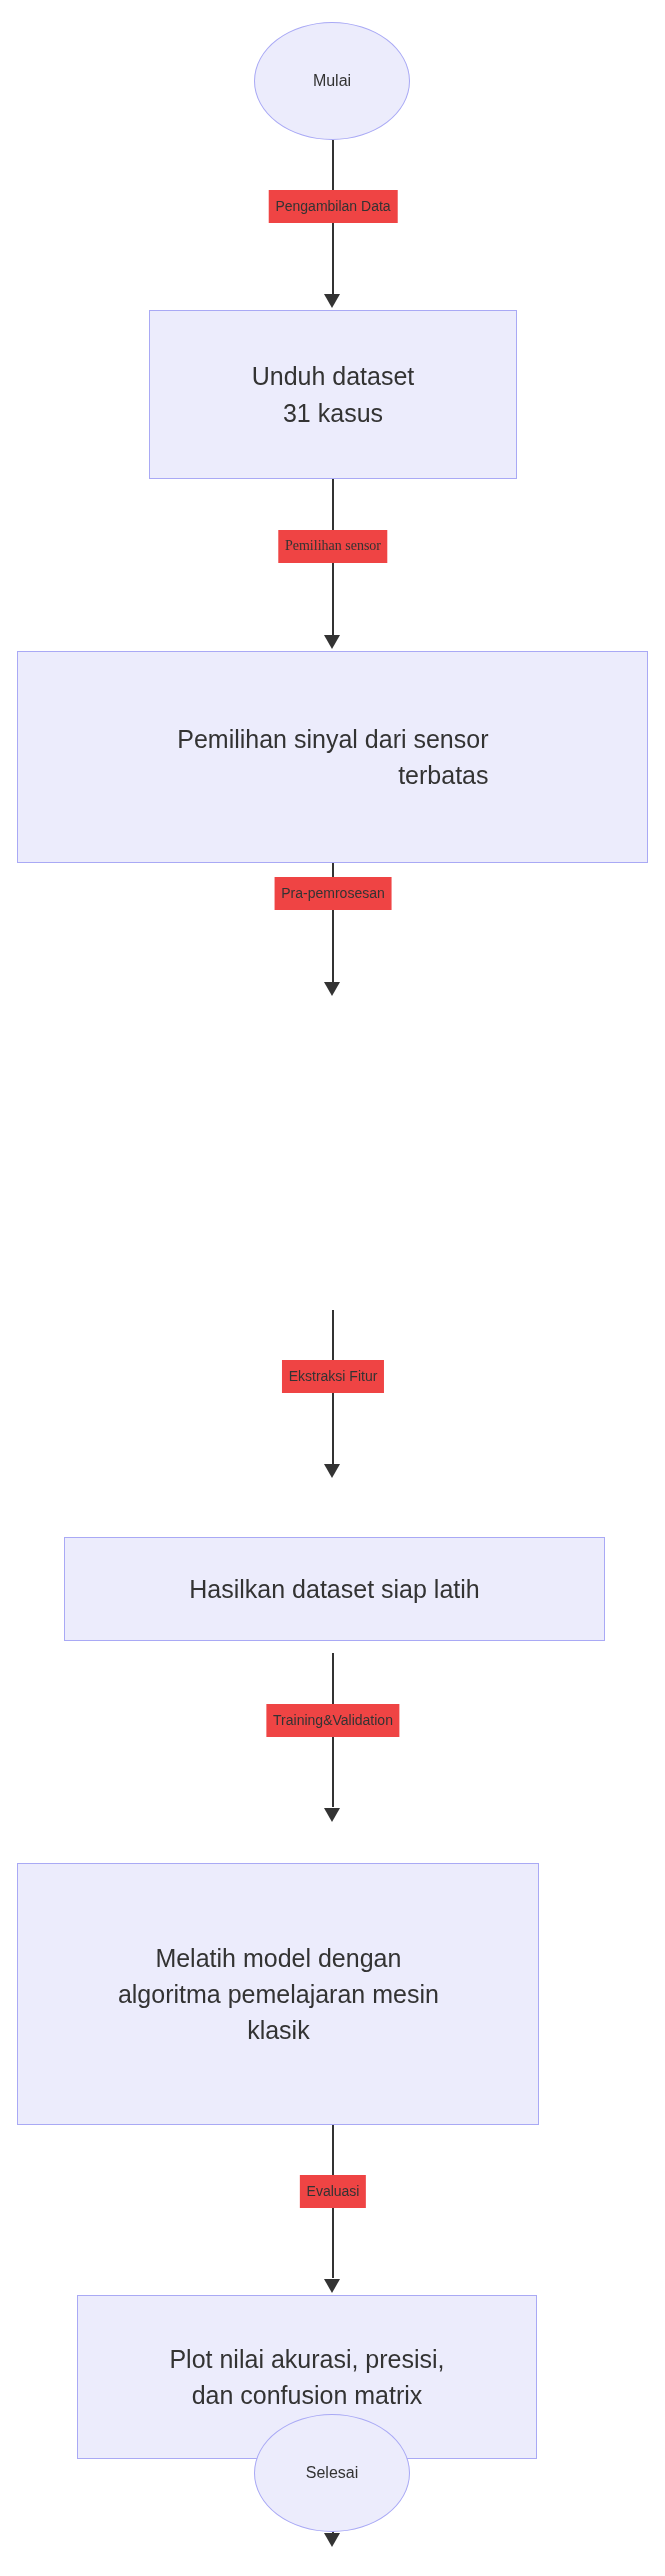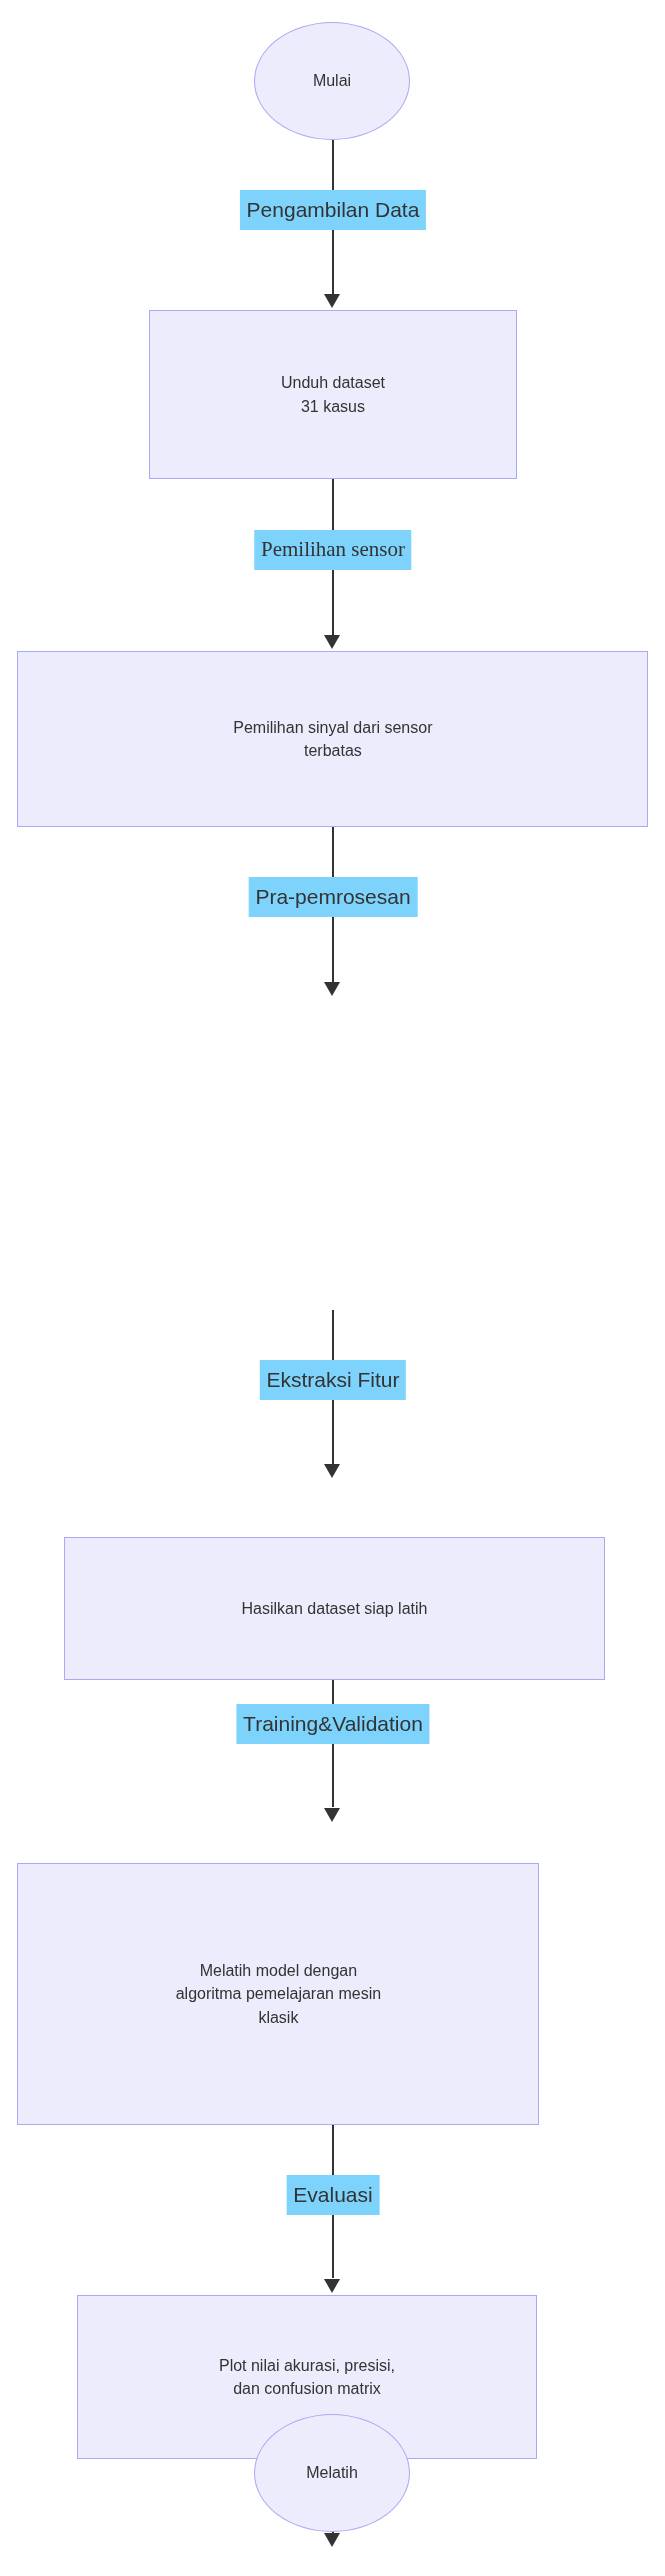--- a/index.html
+++ b/index.html
@@ -23,21 +23,21 @@
     position:absolute;
     box-sizing:border-box;
     background:#ececfc;
     border:1.3px solid #a9a9f5;
     display:flex;
     align-items:center;
     justify-content:center;
     text-align:center;
     color:#333333;
     line-height:1.45;
-    font-size:16px;
+    font-size:25px;
     white-space:pre-line;
     z-index:2;
   }
   .node.terminal{
     border-radius:50% / 50%;
     font-size:16px;
   }
 
   
   .edge{
@@ -57,23 +57,23 @@
     border-right:8.7px solid transparent;
     border-top:14.8px solid #333333;
     z-index:1;
   }
 
   
   .edge-label{
     position:absolute;
     left:50%;
     transform:translateX(-50%);
-    background:#7dd3fc;
+    background:#ef4444;
     color:#333333;
-    font-size:21px;
+    font-size:14px;
     line-height:1.0;
     padding:8.7px 6.7px 10px 6.7px;
     white-space:nowrap;
     z-index:3;
   }
 </style>
 </head>
 <body>
 
 <div id="flow">
@@ -84,46 +84,46 @@
   <div class="arrowhead" style="top:294px;"></div>
   <div class="edge-label" style="top:190px;">Pengambilan Data</div>
 
   <div class="node" style="left:149px; top:310px; width:368px; height:169px;">Unduh dataset
 31 kasus</div>
 
   <div class="edge" style="top:479px; height:156px;"></div>
   <div class="arrowhead" style="top:635px;"></div>
   <div class="edge-label" style="top:530px;font-family:Liberation Serif, serif;">Pemilihan sensor</div>
 
-  <div class="node" style="left:17.4px; top:651px; width:631px; height:176px;">Pemilihan sinyal dari sensor
+  <div class="node" style="left:17.4px; top:651px; width:631px; height:212px;text-align:right;">Pemilihan sinyal dari sensor
 terbatas</div>
 
   <div class="edge" style="top:827px; height:156px;"></div>
   <div class="arrowhead" style="top:982px;"></div>
   <div class="edge-label" style="top:877px;">Pra-pemrosesan</div>
 
 
   <div class="edge" style="top:1310px; height:154px;"></div>
   <div class="arrowhead" style="top:1464px;"></div>
   <div class="edge-label" style="top:1360px;">Ekstraksi Fitur</div>
 
-  <div class="node" style="left:64px; top:1537px; width:541px; height:143px;">Hasilkan dataset siap latih</div>
+  <div class="node" style="left:64px; top:1537px; width:541px; height:104px;">Hasilkan dataset siap latih</div>
 
   <div class="edge" style="top:1653px; height:154px;"></div>
   <div class="arrowhead" style="top:1808px;"></div>
   <div class="edge-label" style="top:1704px;text-align:right;">Training&amp;Validation</div>
 
   <div class="node" style="left:17.4px; top:1863px; width:522px; height:262px;">Melatih model dengan
 algoritma pemelajaran mesin
 klasik</div>
 
   <div class="edge" style="top:2124px; height:154px;"></div>
   <div class="arrowhead" style="top:2279px;"></div>
   <div class="edge-label" style="top:2175px;">Evaluasi</div>
 
   <div class="node" style="left:77px; top:2295px; width:460px; height:164px;">Plot nilai akurasi, presisi,
 dan confusion matrix</div>
 
 <div class="edge" style="top: 2459px; height: 74px;"></div>
     <div class="arrowhead" style="top: 2533px;"></div>
-    <div class="node terminal" style="left: 254px; top: 2414px; width: 156px; height: 118px;">Melatih</div>
+    <div class="node terminal" style="left: 254px; top: 2414px; width: 156px; height: 118px;">Selesai</div>
   </div>
 
 
 </body></html>

